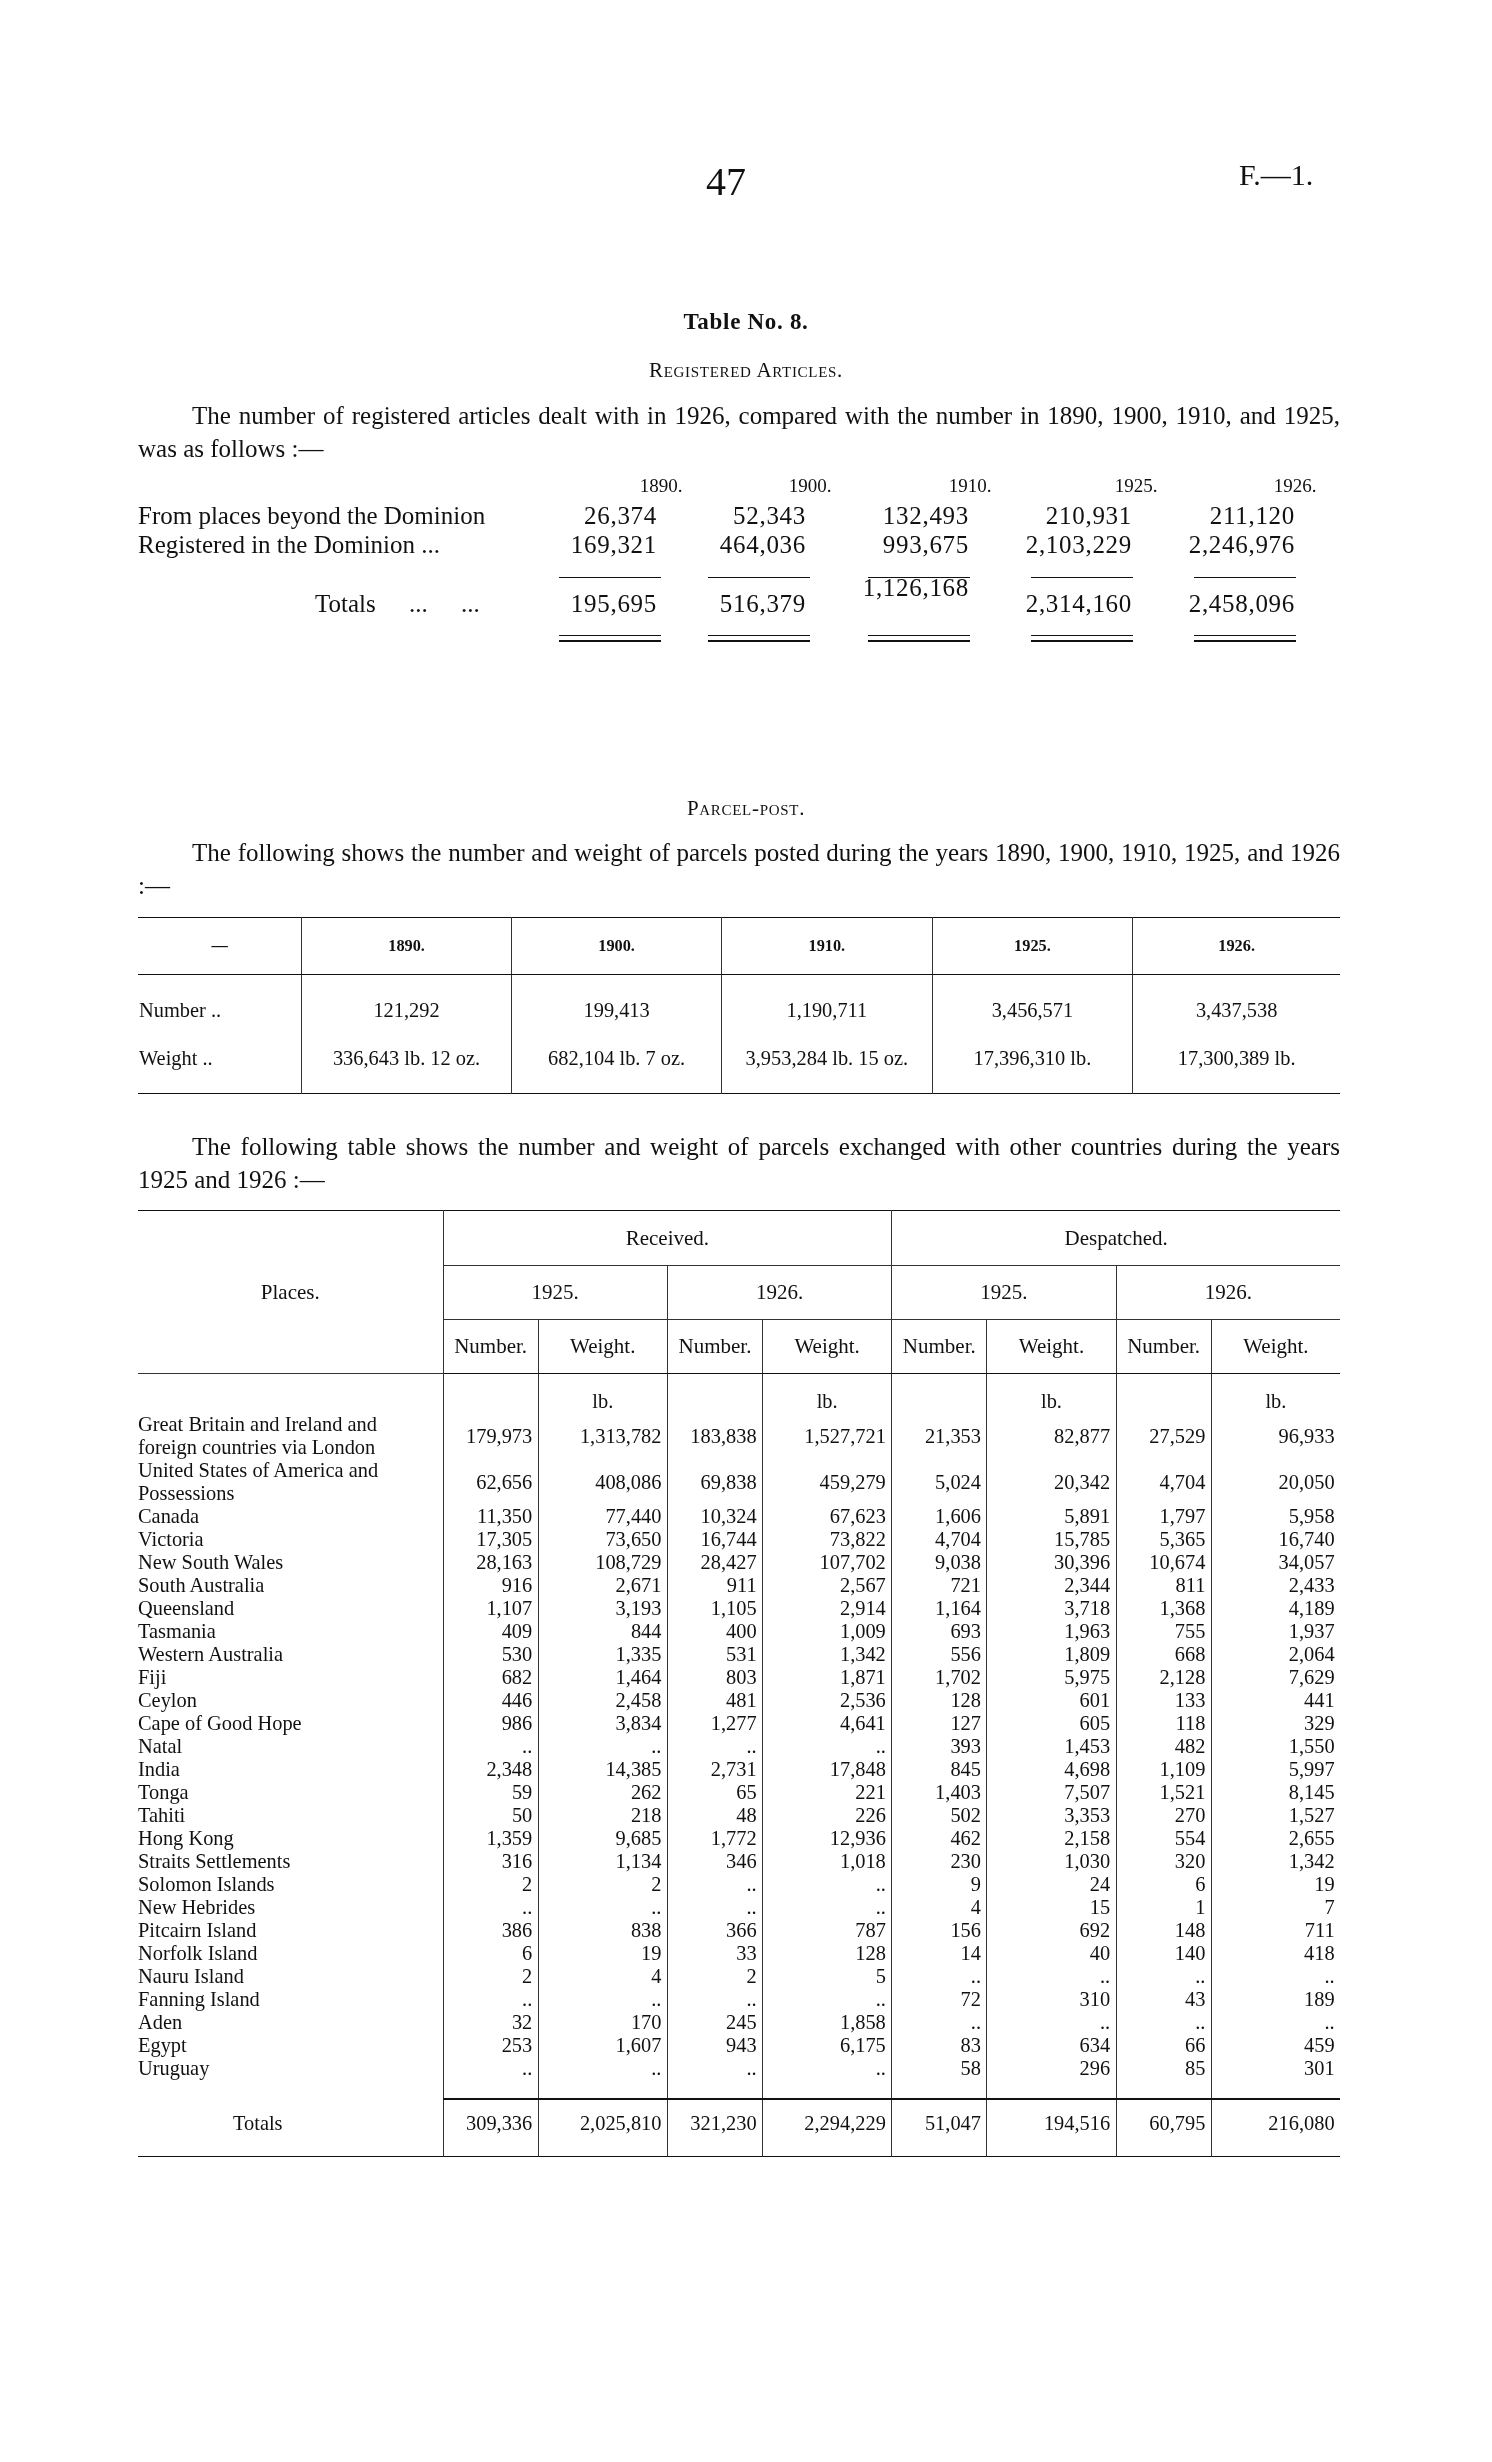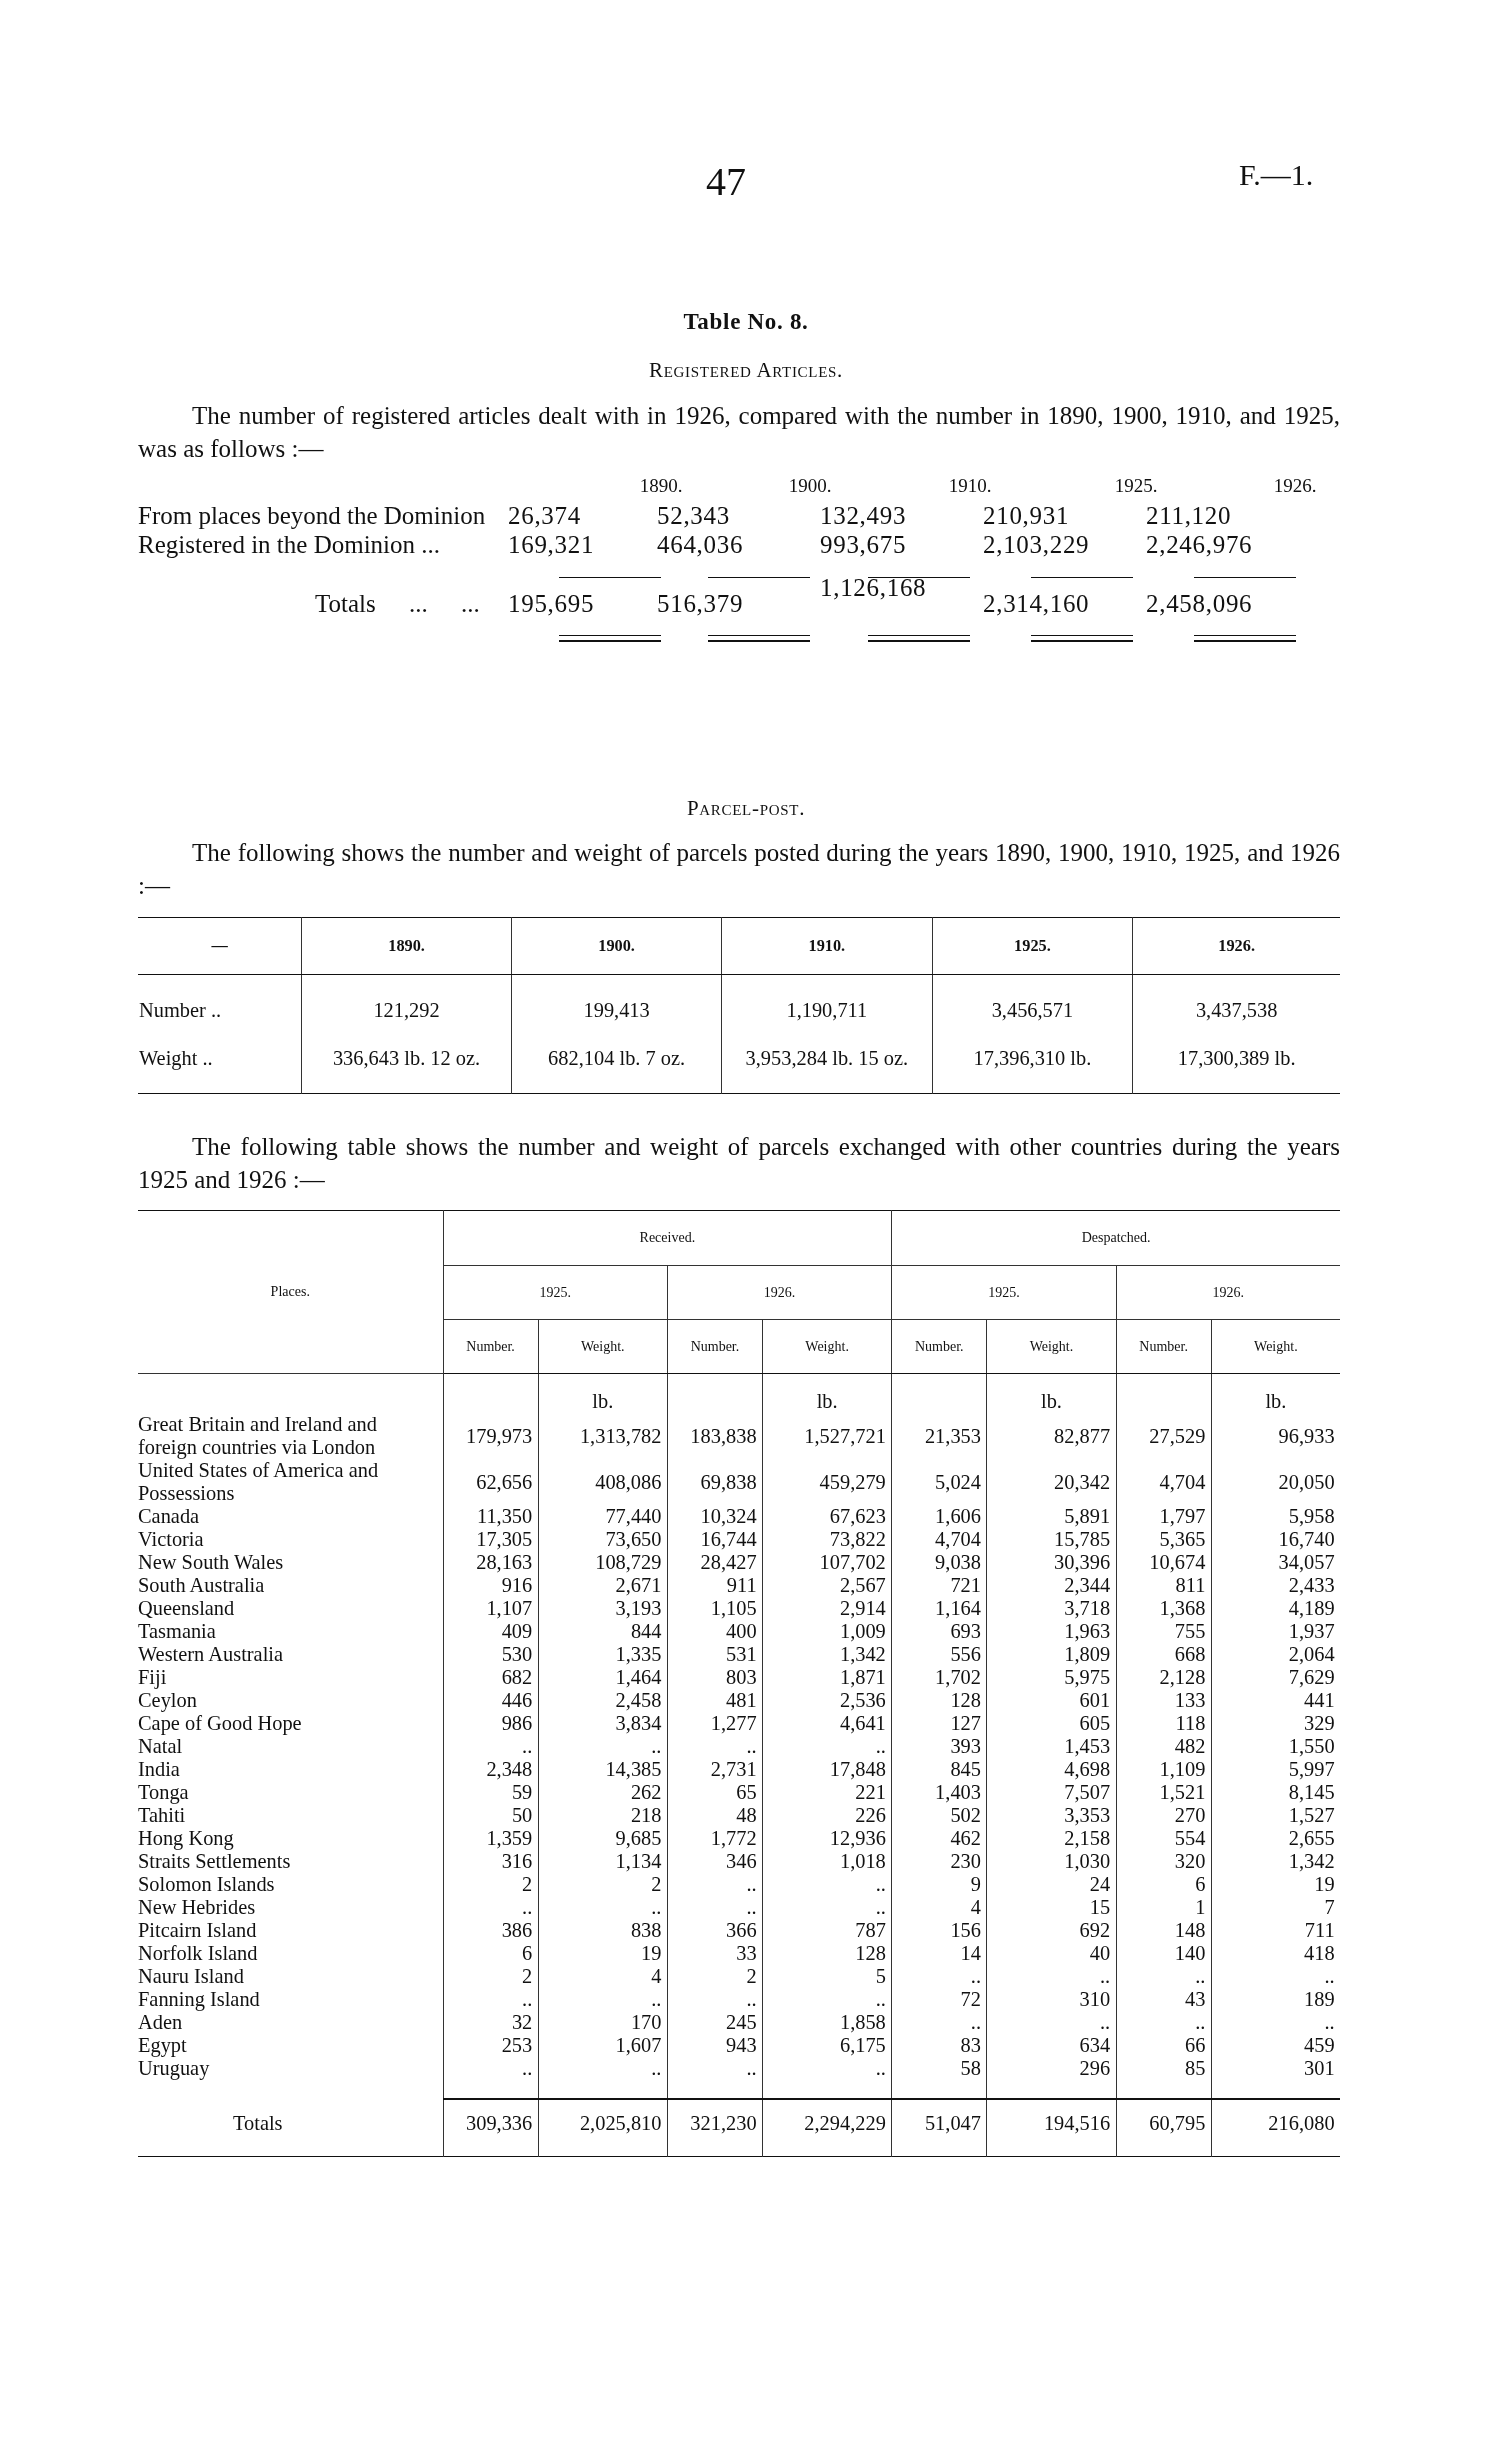--- a/index.html
+++ b/index.html
@@ -12,37 +12,37 @@
   .docref { position: absolute; top: 158px; left: 1239px; font-size: 30px; }
 
   .title { position: absolute; left: 0; width: 1492px; text-align: center; font-size: 23px; font-weight: bold; letter-spacing: 0.7px; }
   .subtitle { position: absolute; left: 0; width: 1492px; text-align: center; font-size: 21px; font-variant: small-caps; letter-spacing: 0.7px; }
   .para { position: absolute; left: 138px; width: 1202px; font-size: 25px; line-height: 33px; text-align: justify; text-indent: 54px; }
 
   
   .t8 { position: absolute; left: 138px; top: 475px; width: 1202px; font-size: 25px; }
   .t8 .hdr { position: absolute; top: 0; font-size: 19px; width: 122px; text-align: center; }
   .t8 .lbl { position: absolute; left: 0; }
-  .t8 .val { position: absolute; text-align: left; width: 149px; letter-spacing: 0.7px; }
+  .t8 .val { position: absolute; text-align: right; width: 149px; letter-spacing: 0.7px; }
   .t8 .rule { position: absolute; height: 1.4px; background: #111; width: 102px; }
   .t8 .rule2 { position: absolute; height: 4.1px; border-top: 1.4px solid #111; border-bottom: 2.7px solid #111; width: 102px; }
 
   
   table { border-collapse: collapse; }
   .t9 { position: absolute; left: 138px; top: 917px; width: 1202px; font-size: 20.4px; border-top: 1.4px solid #111; border-bottom: 1.4px solid #111; }
   .t9 th { font-size: 16.3px; font-weight: bold; height: 54px; border-bottom: 1.4px solid #111; border-left: 0.7px solid #333; }
   .t9 th:first-child { border-left: none; }
   .t9 td { height: 46px; text-align: center; border-left: 0.7px solid #333; }
   .t9 td:first-child { border-left: none; text-align: left; }
   .t9 tr.first td { padding-top: 12.2px; }
   .t9 tr.last td { padding-bottom: 12.2px; margin-left: 24px; }
 
   
   .tx { position: absolute; left: 138px; top: 1210px; width: 1202px; font-size: 20.4px; border-top: 1.4px solid #111; border-bottom: 1.4px solid #111; }
-  .tx th { font-weight: normal; font-size: 14px; border-left: 0.7px solid #333; }
+  .tx th { font-weight: normal; font-size: 21px; border-left: 0.7px solid #333; }
   .tx th.places { border-left: none; width: 302px; }
   .tx thead tr.r1 th { height: 52px; border-bottom: 0.7px solid #333; }
   .tx thead tr.r2 th { height: 51px; border-bottom: 0.7px solid #333; }
   .tx thead tr.r3 th { height: 51px; border-bottom: 1.4px solid #111; }
   .tx td { font-size: 20.4px; line-height: 23px; text-align: right; padding: 0 5.4px; border-left: 0.7px solid #333; white-space: nowrap; }
   .tx td.place { text-align: left; border-left: none; padding-left: 0; white-space: normal; }
   .tx tr.unit td { padding-top: 16.3px; }
   .tx tr.totals td { border-top: 2px solid #111; padding-top: 12.2px; padding-bottom: 20.4px; }
   .tx tr.spacer td { height: 17.7px; }
   .tx tr.totals td.place { border-top: none; padding-left: 95px; }

